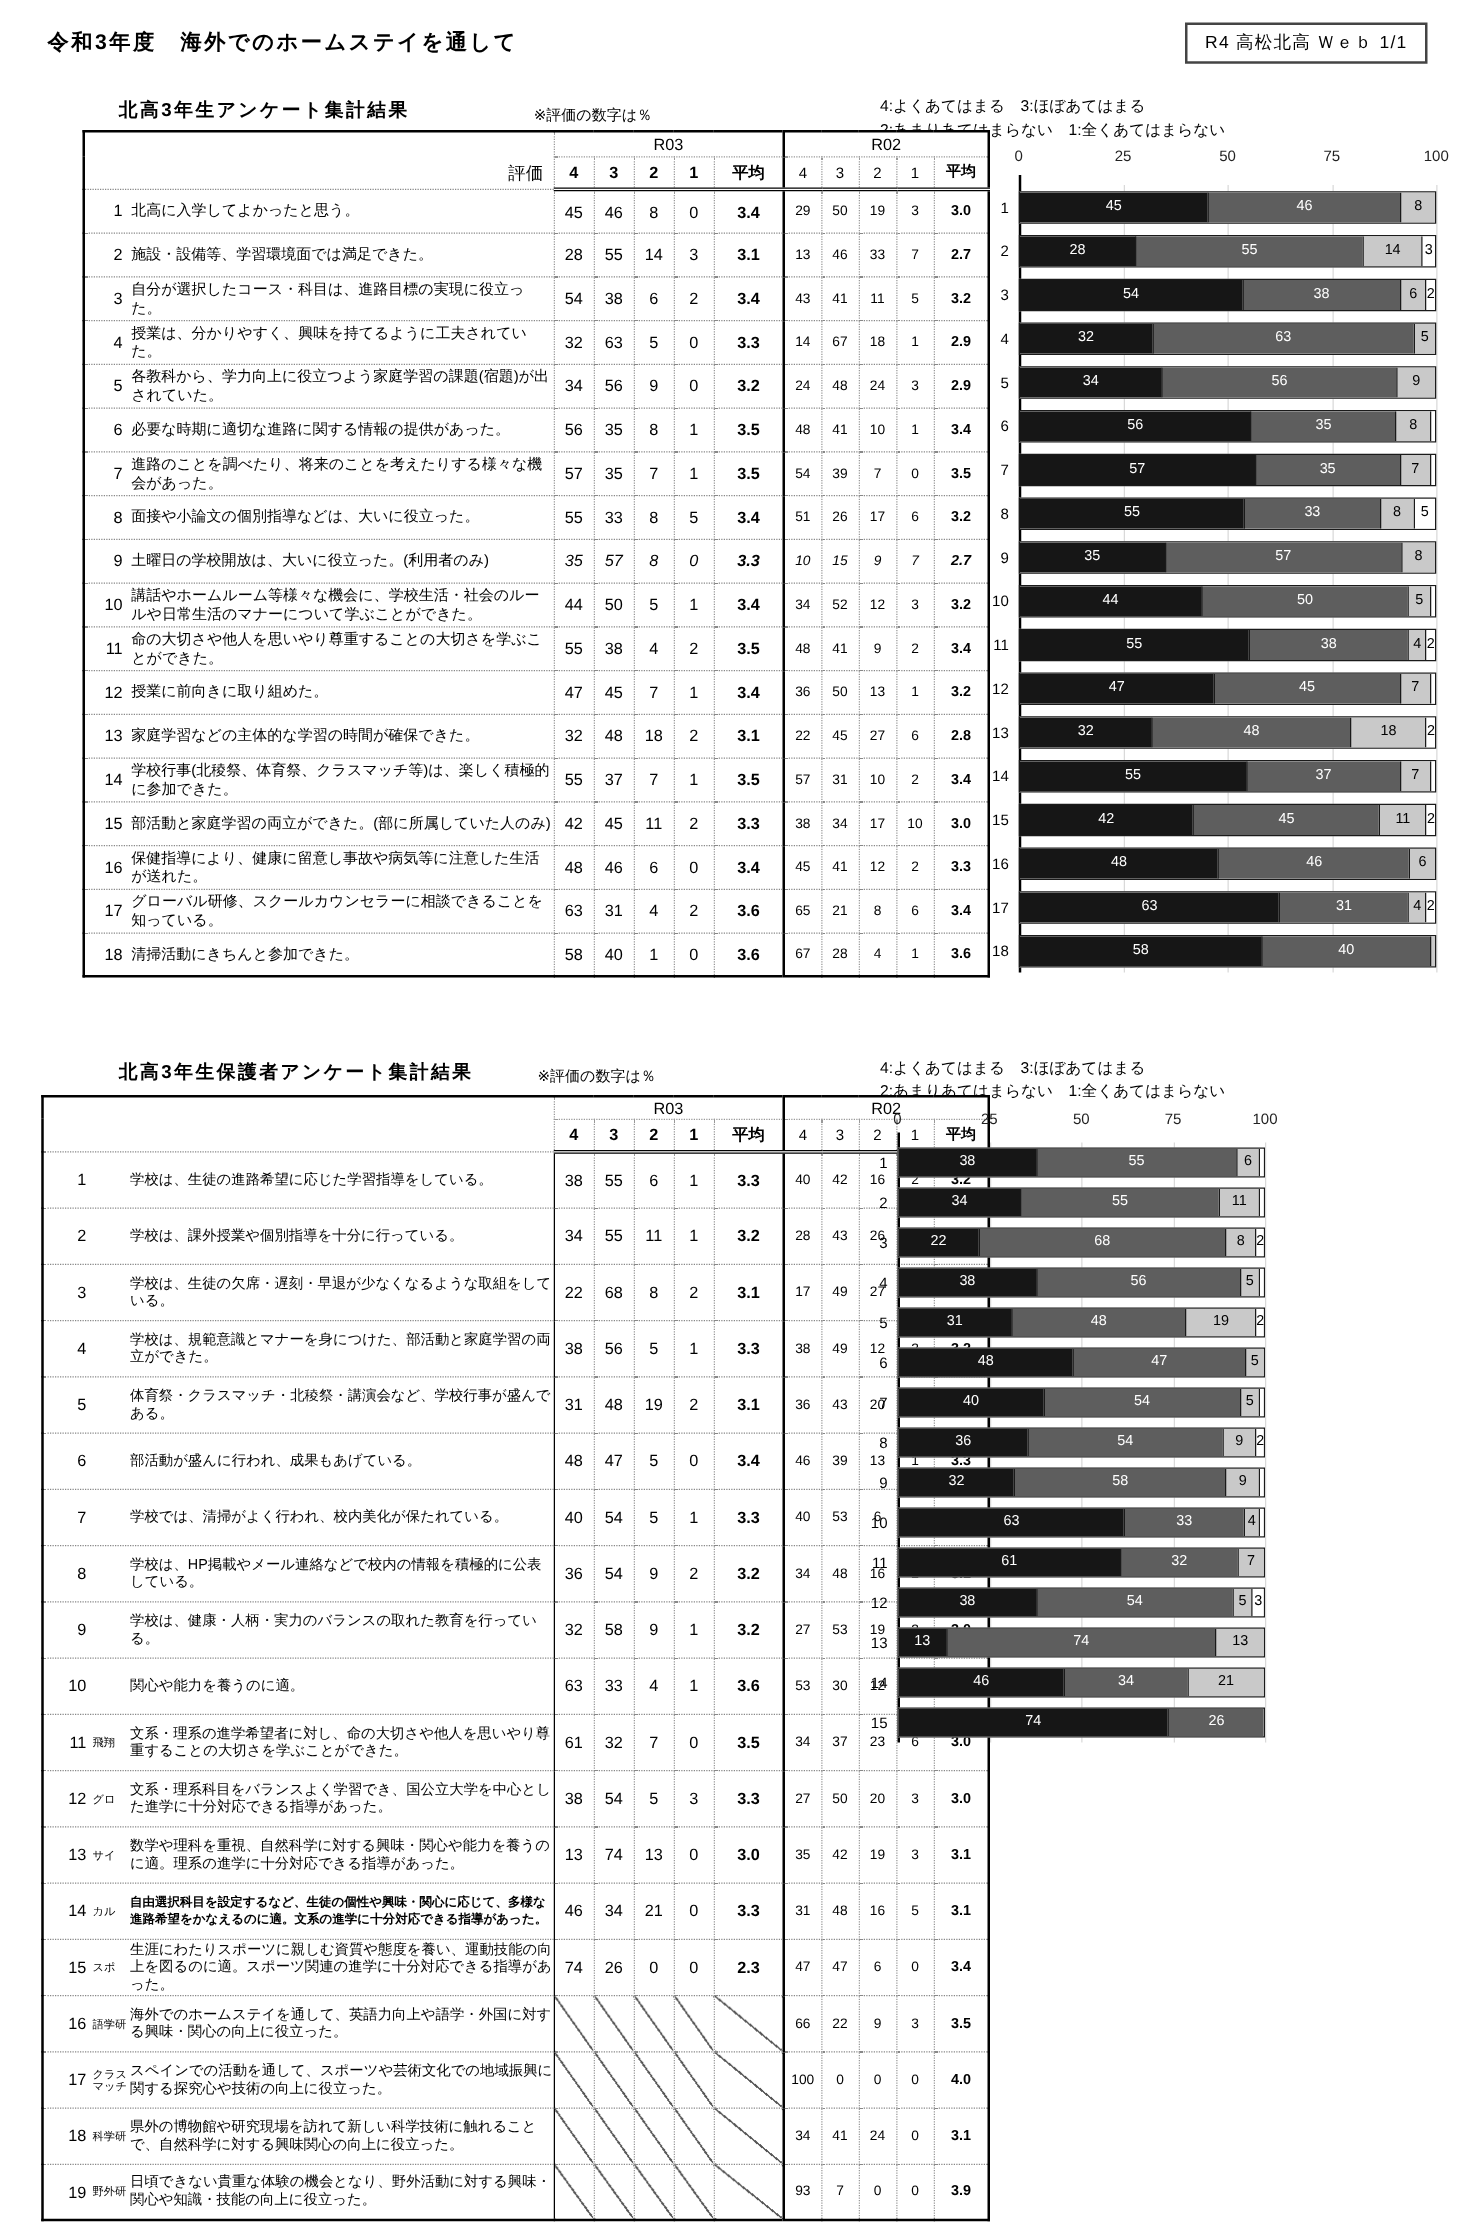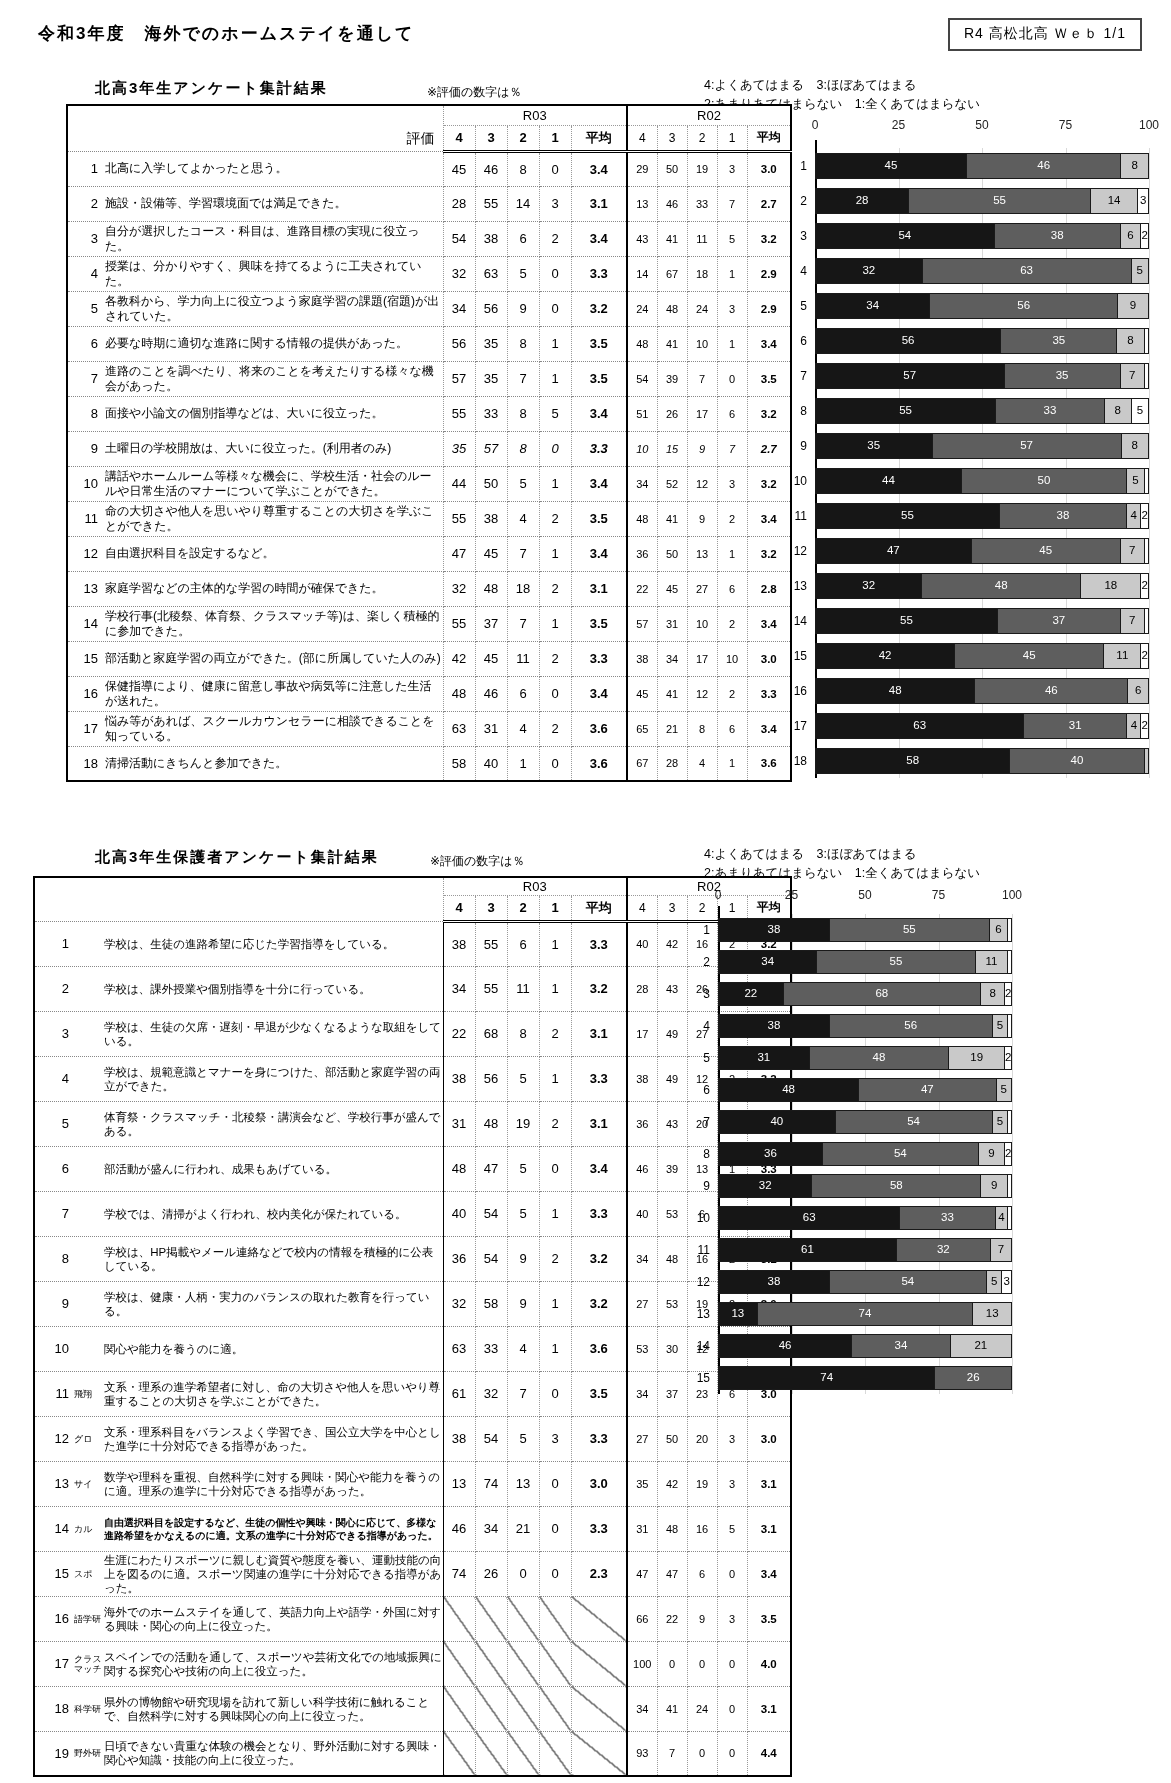--- a/index.html
+++ b/index.html
@@ -295,21 +295,21 @@
             <td class="v r02 r02s">48</td>
             <td class="v r02">41</td>
             <td class="v r02">9</td>
             <td class="v r02">2</td>
             <td class="v r02 avg">3.4</td>
           </tr>
           <tr style="height:35px">
             <td class="qcell">
               <div class="qwrap">
                 <span class="qnum">12</span>
-                <span class="qtext">自由選択科目を設定するなど。</span>
+                <span class="qtext">授業に前向きに取り組めた。</span>
               </div>
             </td>
             <td class="v r03f">47</td>
             <td class="v">45</td>
             <td class="v">7</td>
             <td class="v">1</td>
             <td class="v avg">3.4</td>
             <td class="v r02 r02s">36</td>
             <td class="v r02">50</td>
             <td class="v r02">13</td>
@@ -385,21 +385,21 @@
             <td class="v r02 r02s">45</td>
             <td class="v r02">41</td>
             <td class="v r02">12</td>
             <td class="v r02">2</td>
             <td class="v r02 avg">3.3</td>
           </tr>
           <tr style="height:35px">
             <td class="qcell">
               <div class="qwrap">
                 <span class="qnum">17</span>
-                <span class="qtext">悩み等があれば、スクールカウンセラーに相談できることを知っている。</span>
+                <span class="qtext">グローバル研修、スクールカウンセラーに相談できることを知っている。</span>
               </div>
             </td>
             <td class="v r03f">63</td>
             <td class="v">31</td>
             <td class="v">4</td>
             <td class="v">2</td>
             <td class="v avg">3.6</td>
             <td class="v r02 r02s">65</td>
             <td class="v r02">21</td>
             <td class="v r02">8</td>
@@ -1115,21 +1115,21 @@
             </td>
             <td class="v r03f na"></td>
             <td class="v na"></td>
             <td class="v na"></td>
             <td class="v na"></td>
             <td class="v avg na"></td>
             <td class="v r02 r02s">93</td>
             <td class="v r02">7</td>
             <td class="v r02">0</td>
             <td class="v r02">0</td>
-            <td class="v r02 avg">4.4</td>
+            <td class="v r02 avg">3.9</td>
           </tr>
         </tbody>
       </table>
     </div>
   <div id="chart1" class="abs" style="left:686px;top:886px">
       <div class="chart">
         <div class="axis" style="margin-left:32px;width:294px;margin-bottom:8px">
           <span class="tick" style="left:0px">0</span>
           <span class="tick" style="left:73.5px">25</span>
           <span class="tick" style="left:147px">50</span>

